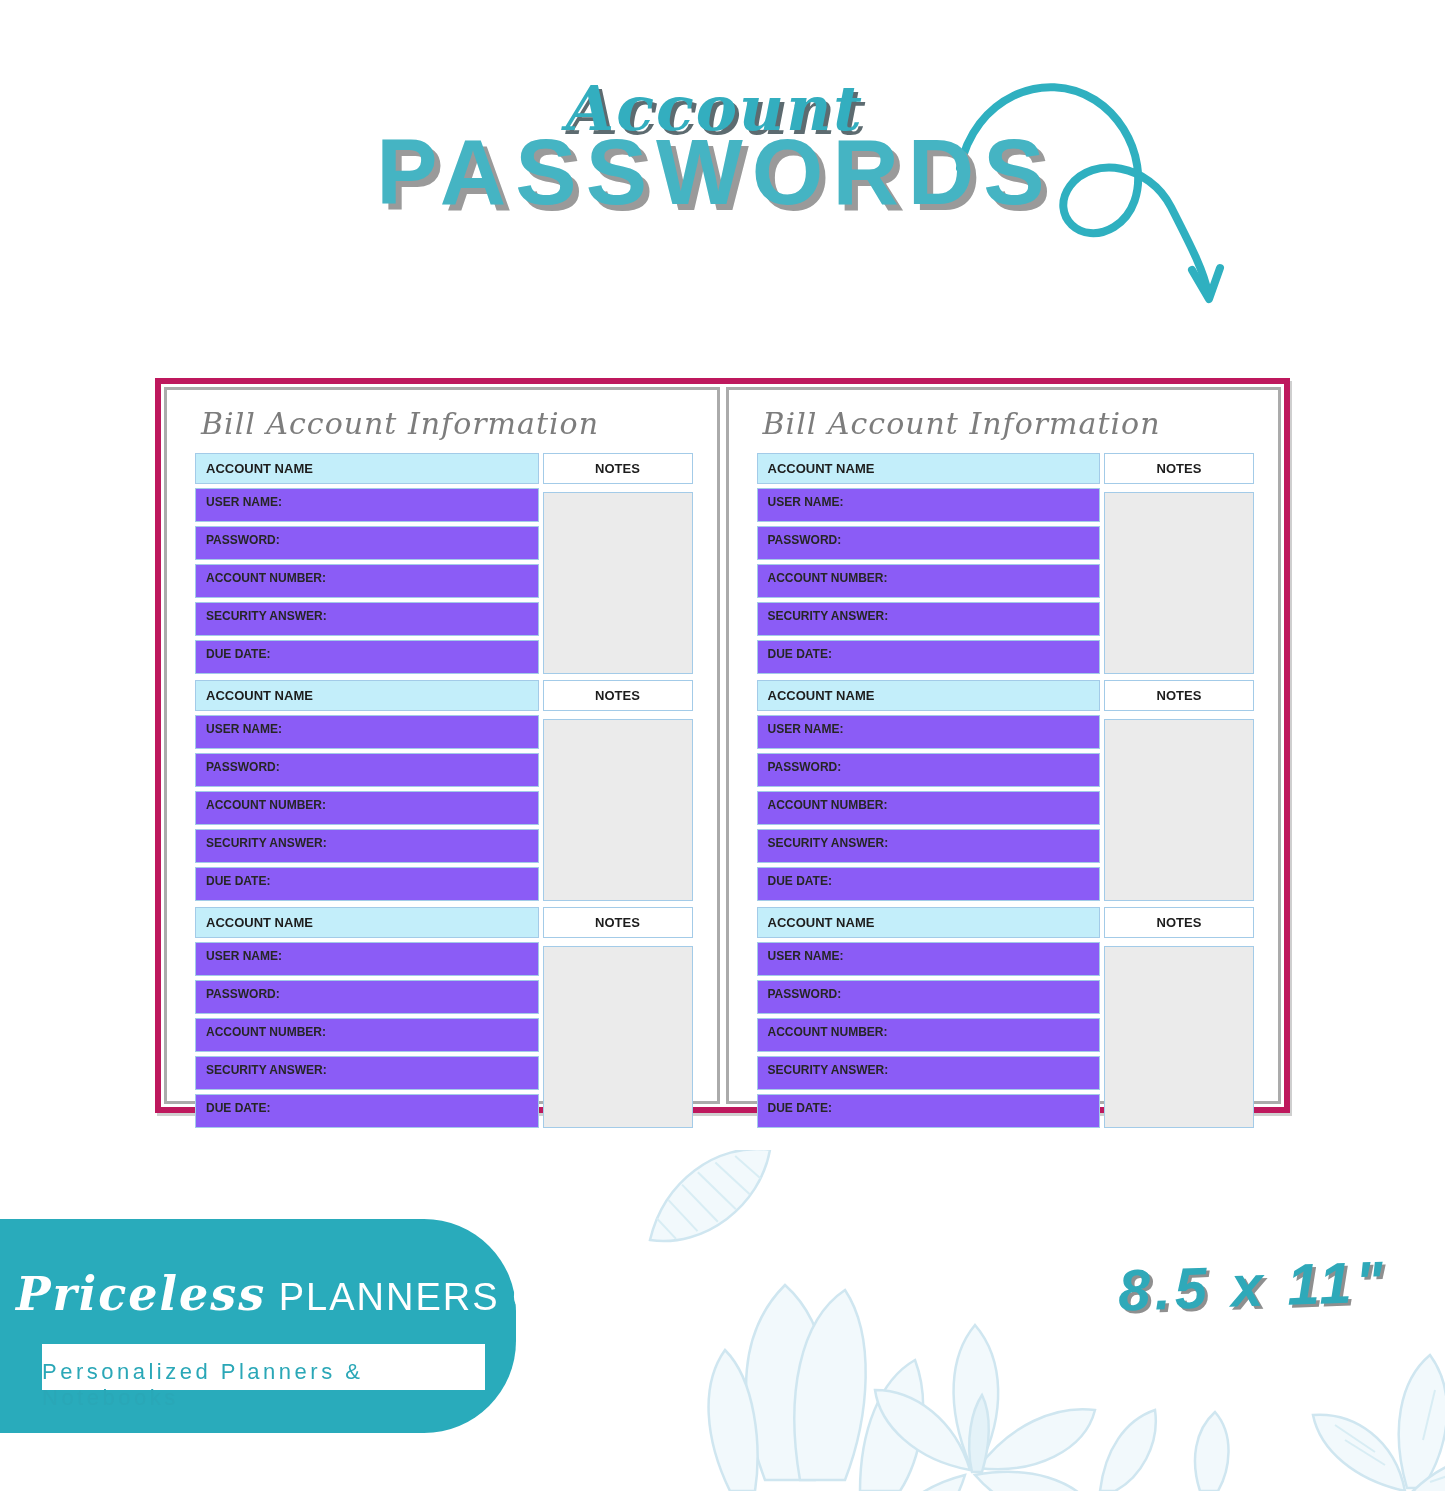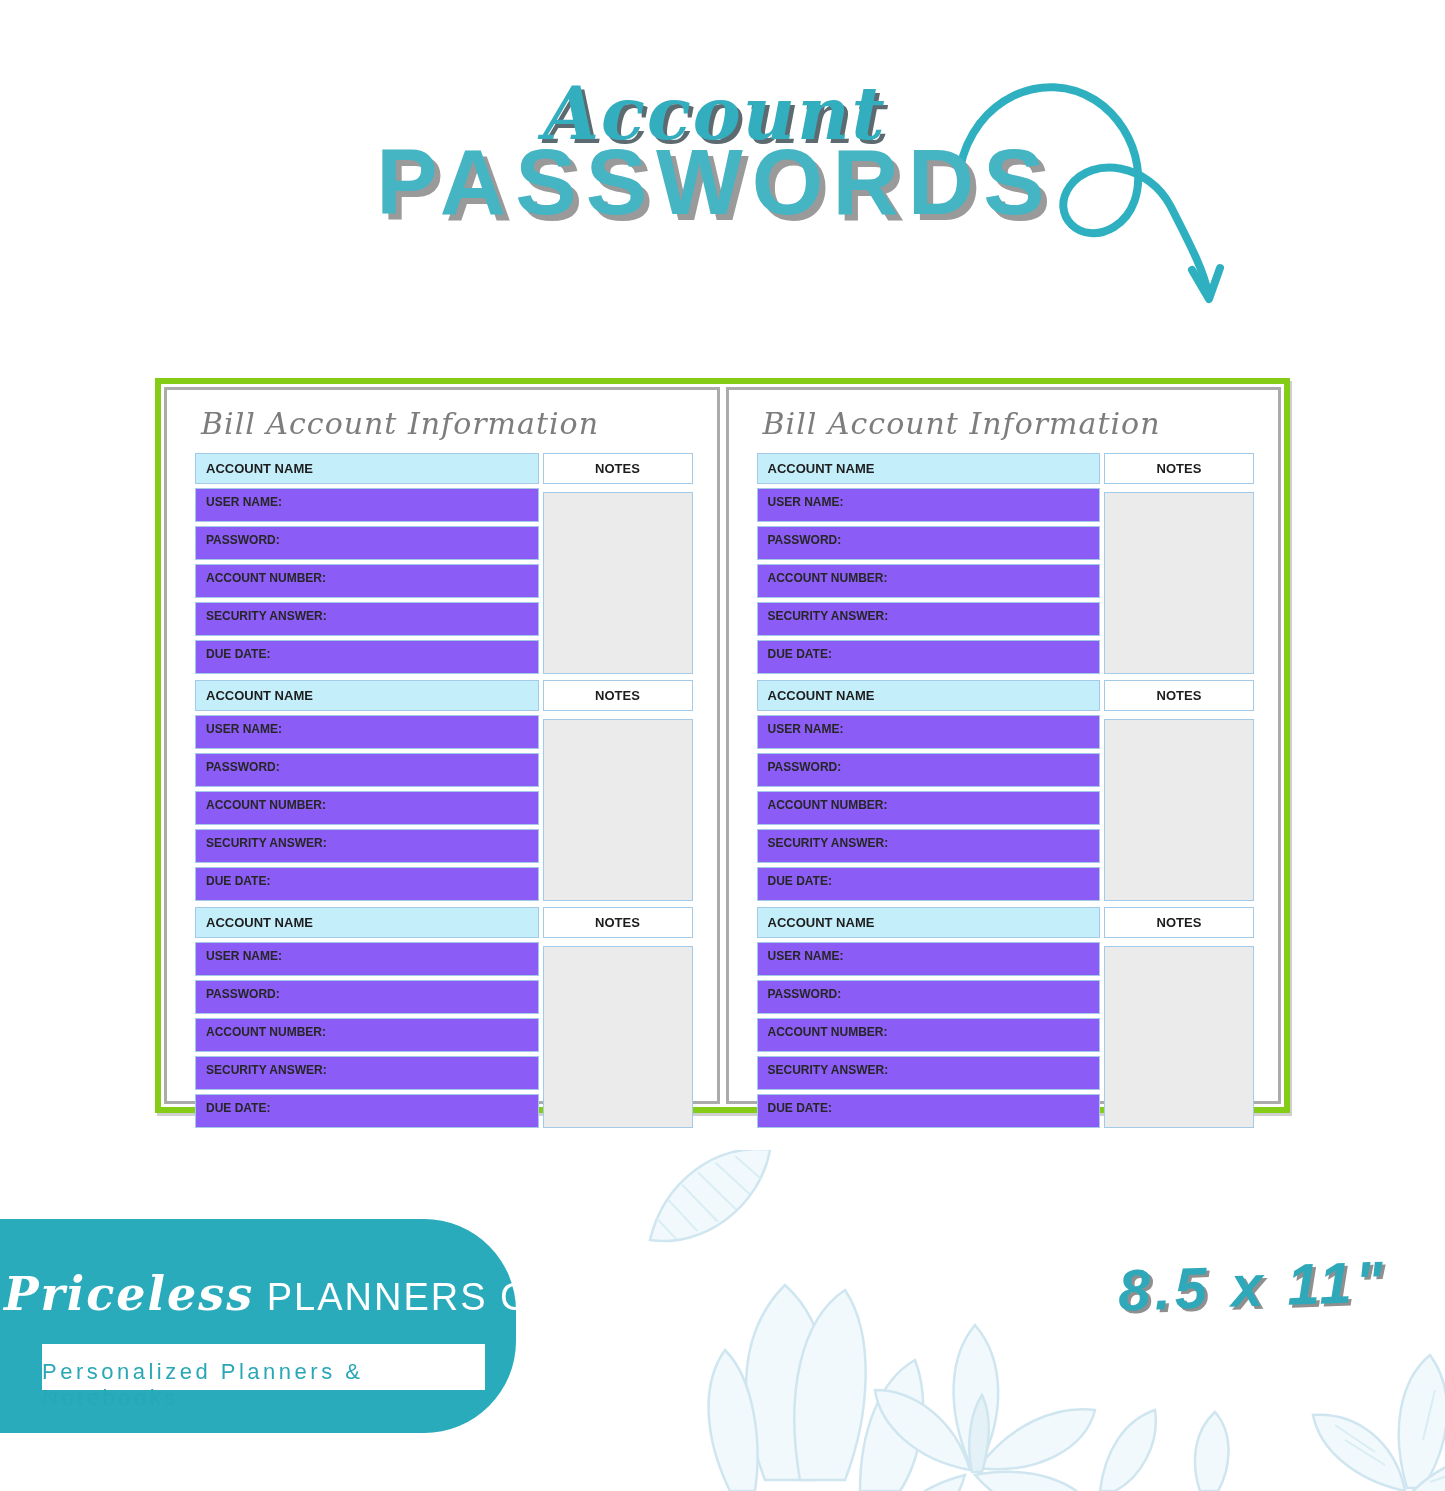--- a/index.html
+++ b/index.html
@@ -5,37 +5,37 @@
   html,body{margin:0;padding:0;}
   body{
     width:1445px;height:1491px;position:relative;overflow:hidden;
     background:#ffffff;font-family:"Liberation Sans",sans-serif;
   }
 
   
   .title-block{position:absolute;top:78px;left:350px;width:730px;text-align:center;z-index:2;}
   .title-script{
     font-family:"DejaVu Serif",serif;font-style:italic;font-weight:bold;
-    font-size:72px;line-height:1.0;color:#33aebf;
+    font-size:62px;line-height:1.0;color:#33aebf;
     text-shadow:4px 4px 0 #5d6b70;letter-spacing:2px;
   }
   .title-main{
     margin-top:-14px;
     font-size:92px;font-weight:bold;letter-spacing:9px;color:#45b4c3;
     text-shadow:6px 6px 0 #9a9a9a;line-height:1.0;
   }
   .arrow-svg{position:absolute;left:952px;top:66px;width:300px;height:252px;z-index:1;}
 
   
   .floral-svg{position:absolute;left:500px;top:1150px;width:945px;height:341px;z-index:0;}
 
   
   .spread{
     position:absolute;left:155px;top:378px;width:1135px;height:735px;
-    box-sizing:border-box;border:6px solid #84cc16;background:#ffffff;
+    box-sizing:border-box;border:6px solid #be185d;background:#ffffff;
     display:flex;gap:6px;padding:3px;z-index:2;
     box-shadow:2px 3px 0 #cfcfcf;
   }
   .page{
     flex:1;box-sizing:border-box;border:3px solid #ababab;background:#ffffff;
     padding:14px 24px 8px 28px;display:flex;flex-direction:column;
   }
   .page-heading{
     font-family:"DejaVu Serif",serif;font-style:italic;
     font-size:30px;color:#7d7d7d;letter-spacing:1px;
@@ -59,21 +59,21 @@
     font-weight:bold;font-size:13px;color:#1d1d1d;
   }
   .notes-body{flex:1;background:#ebebeb;}
 
   
   .brand-box{
     position:absolute;left:0;top:1219px;width:516px;height:214px;
     background:#29abbb;border-radius:0 92px 92px 0;z-index:3;
   }
   .brand-line{
-    position:absolute;left:4px;top:48px;width:100%;text-align:center;
+    position:absolute;left:16px;top:48px;width:100%;text-align:center;
     color:#ffffff;white-space:nowrap;
   }
   .brand-script{
     font-family:"DejaVu Serif",serif;font-style:italic;font-weight:bold;
     font-size:46px;letter-spacing:2px;
   }
   .brand-rest{
     font-family:"Liberation Sans",sans-serif;font-size:38px;font-weight:400;
     letter-spacing:2px;
   }

